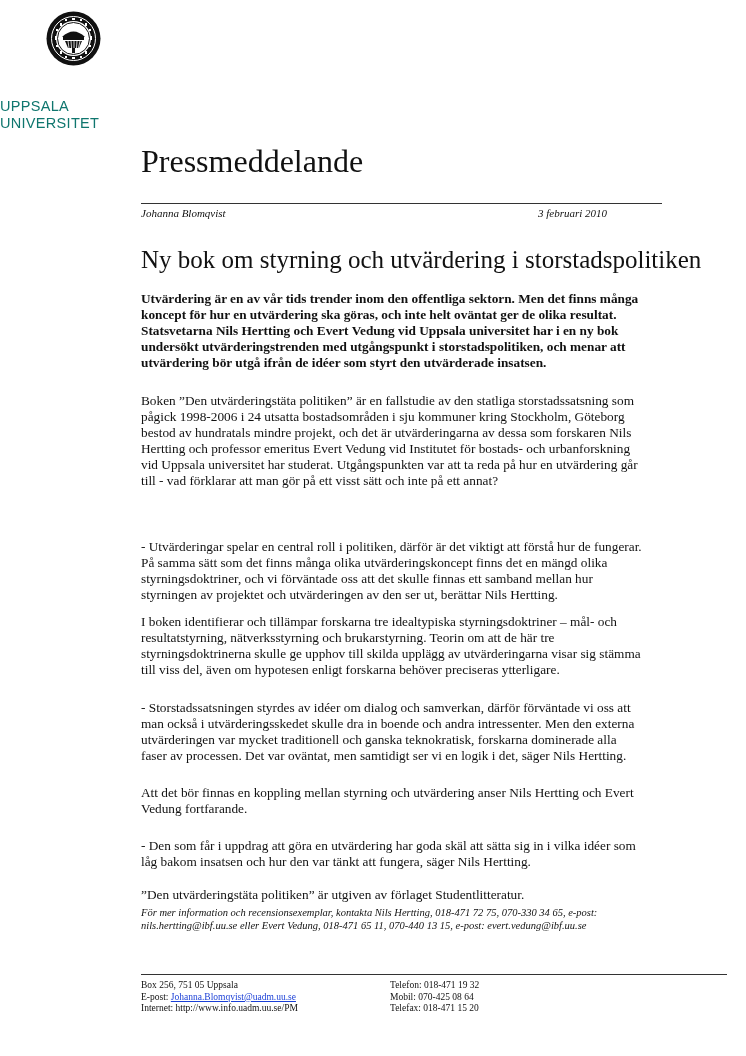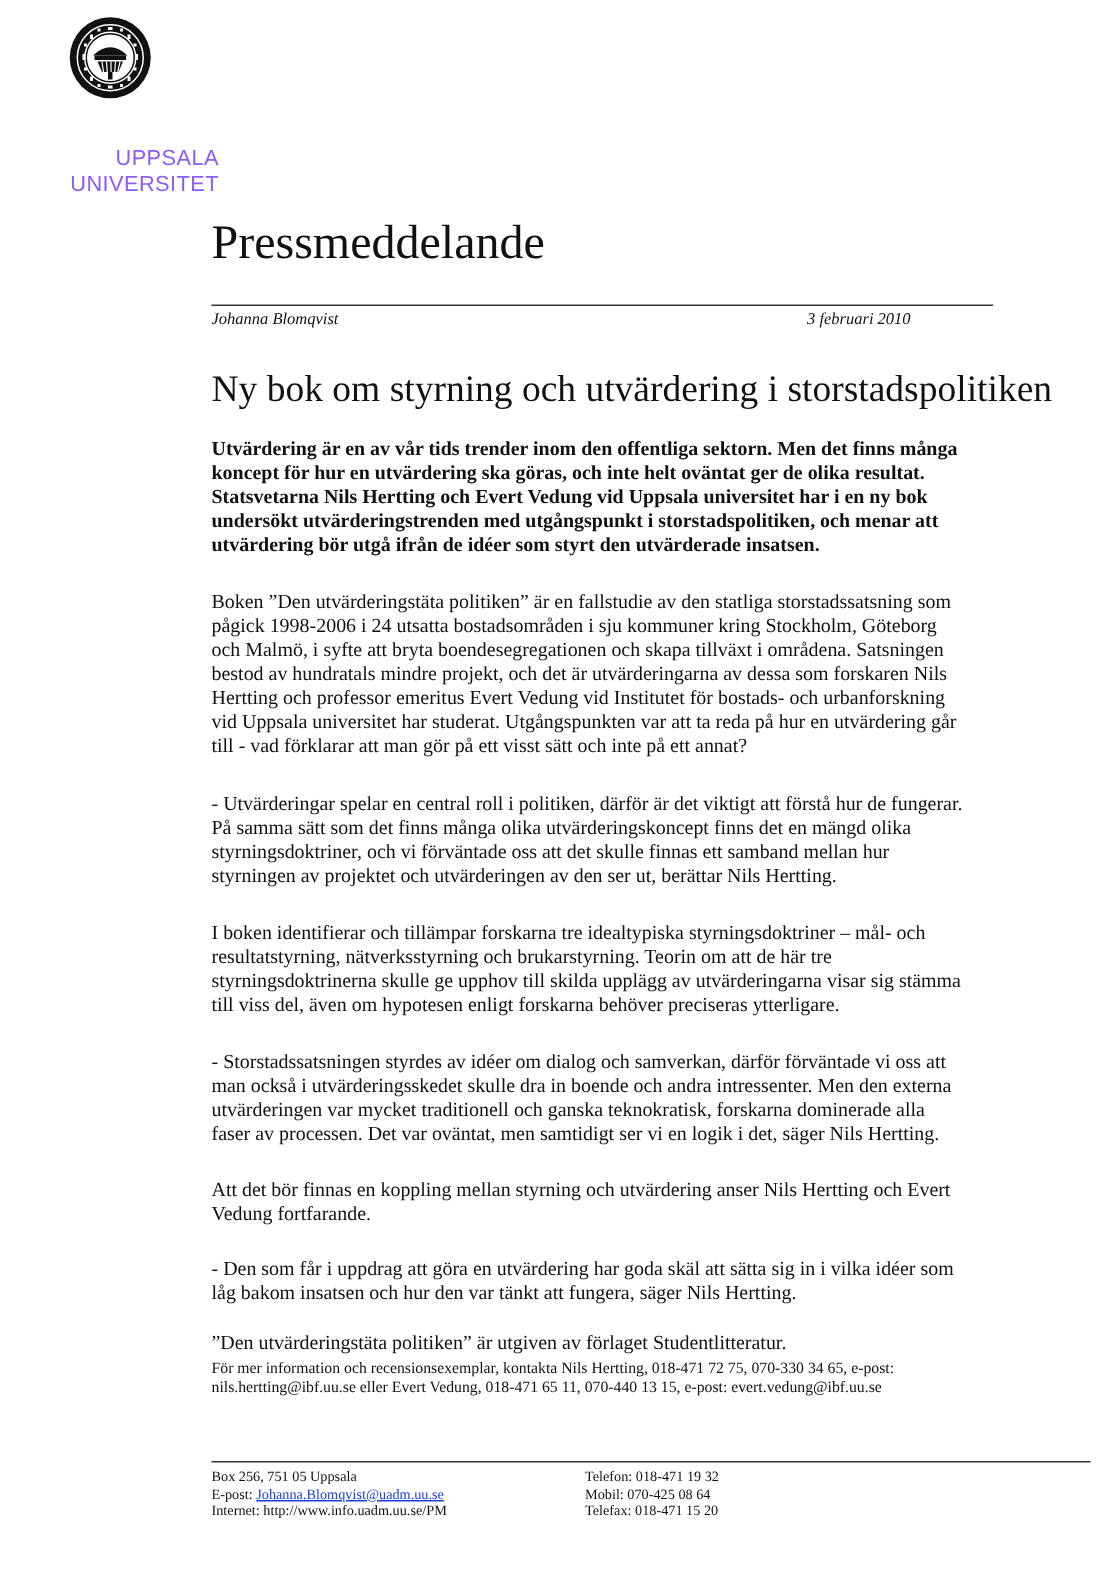--- a/index.html
+++ b/index.html
@@ -1,42 +1,42 @@
 <!DOCTYPE html>
 <html><head>
 <meta charset="utf-8">
 <style>
   html, body { margin: 0; padding: 0; background: #ffffff; }
   body { width: 746px; height: 1056px; position: relative; overflow: hidden;
          font-family: "Liberation Serif", "DejaVu Serif", serif; color: #111; }
   .abs { position: absolute; }
   .logo-seal { left: 46px; top: 11px; width: 55px; height: 55px; }
-  .logo-text { left: 0; width: 146px; text-align: right;
+  .logo-text { left: 0; width: 146px; text-align: left;
                font-family: "Liberation Sans", "DejaVu Sans", sans-serif; font-size: 14.5px;
-               letter-spacing: 0.3px; color: #8b5cf6; }
+               letter-spacing: 0.3px; color: #0f766e; }
   .logo-line1 { top: 98px; }
   .logo-line2 { top: 115px; }
   .title { left: 141px; top: 133px; font-size: 32px; line-height: 56px; white-space: nowrap; }
   .rule { height: 0; border-top: 1px solid #333; }
   .rule-top { left: 141px; top: 203px; width: 521px; }
   .byline { top: 207px; font-size: 11px; font-style: italic; }
   .byline-author { left: 141px; }
   .byline-date { left: 538px; }
   .headline { left: 141px; top: 245px; font-size: 25px; line-height: 30px; white-space: nowrap; }
   .para { left: 141px; width: 580px; font-size: 13.3px; line-height: 16px; }
   .para .ln { display: block; white-space: nowrap; }
   .lead { top: 291px; font-weight: bold; }
   .p1 { top: 393px; }
-  .p2 { top: 528px; font-family: Liberation Serif, serif; }
+  .p2 { top: 539px; font-family: Liberation Serif, serif; }
   .p3 { top: 614px; }
   .p4 { top: 700px; }
   .p5 { top: 785px; }
   .p6 { top: 838px; }
   .p7 { top: 875px; margin-top: 12px; }
-  .contact { left: 141px; top: 907px; font-size: 10.5px; line-height: 12.5px; }
+  .contact { left: 141px; top: 907px; font-size: 10.5px; line-height: 12.5px; font-style: italic; }
   .contact .ln { display: block; white-space: nowrap; }
   .rule-bottom { left: 141px; top: 974px; width: 586px; }
   .footer { top: 980px; font-size: 9.5px; line-height: 11.5px; }
   .footer .ln { display: block; white-space: nowrap; }
   .footer-left { left: 141px; }
   .footer-right { left: 390px; }
   .email-link { color: #1a3fd6; text-decoration: underline; }
 </style>
 </head>
 <body>
@@ -92,21 +92,20 @@
   <span class="ln">Utvärdering är en av vår tids trender inom den offentliga sektorn. Men det finns många</span>
   <span class="ln">koncept för hur en utvärdering ska göras, och inte helt oväntat ger de olika resultat.</span>
   <span class="ln">Statsvetarna Nils Hertting och Evert Vedung vid Uppsala universitet har i en ny bok</span>
   <span class="ln">undersökt utvärderingstrenden med utgångspunkt i storstadspolitiken, och menar att</span>
   <span class="ln">utvärdering bör utgå ifrån de idéer som styrt den utvärderade insatsen.</span>
 </div>
 
 <div class="abs para p1">
   <span class="ln">Boken ”Den utvärderingstäta politiken” är en fallstudie av den statliga storstadssatsning som</span>
   <span class="ln">pågick 1998-2006 i 24 utsatta bostadsområden i sju kommuner kring Stockholm, Göteborg</span>
-  <span class="ln">och Malmö, i syfte att bryta boendesegregationen och skapa tillväxt i områdena. Satsningen</span>
   <span class="ln">bestod av hundratals mindre projekt, och det är utvärderingarna av dessa som forskaren Nils</span>
   <span class="ln">Hertting och professor emeritus Evert Vedung vid Institutet för bostads- och urbanforskning</span>
   <span class="ln">vid Uppsala universitet har studerat. Utgångspunkten var att ta reda på hur en utvärdering går</span>
   <span class="ln">till - vad förklarar att man gör på ett visst sätt och inte på ett annat?</span>
 </div>
 
 <div class="abs para p2">
   <span class="ln">- Utvärderingar spelar en central roll i politiken, därför är det viktigt att förstå hur de fungerar.</span>
   <span class="ln">På samma sätt som det finns många olika utvärderingskoncept finns det en mängd olika</span>
   <span class="ln">styrningsdoktriner, och vi förväntade oss att det skulle finnas ett samband mellan hur</span>

